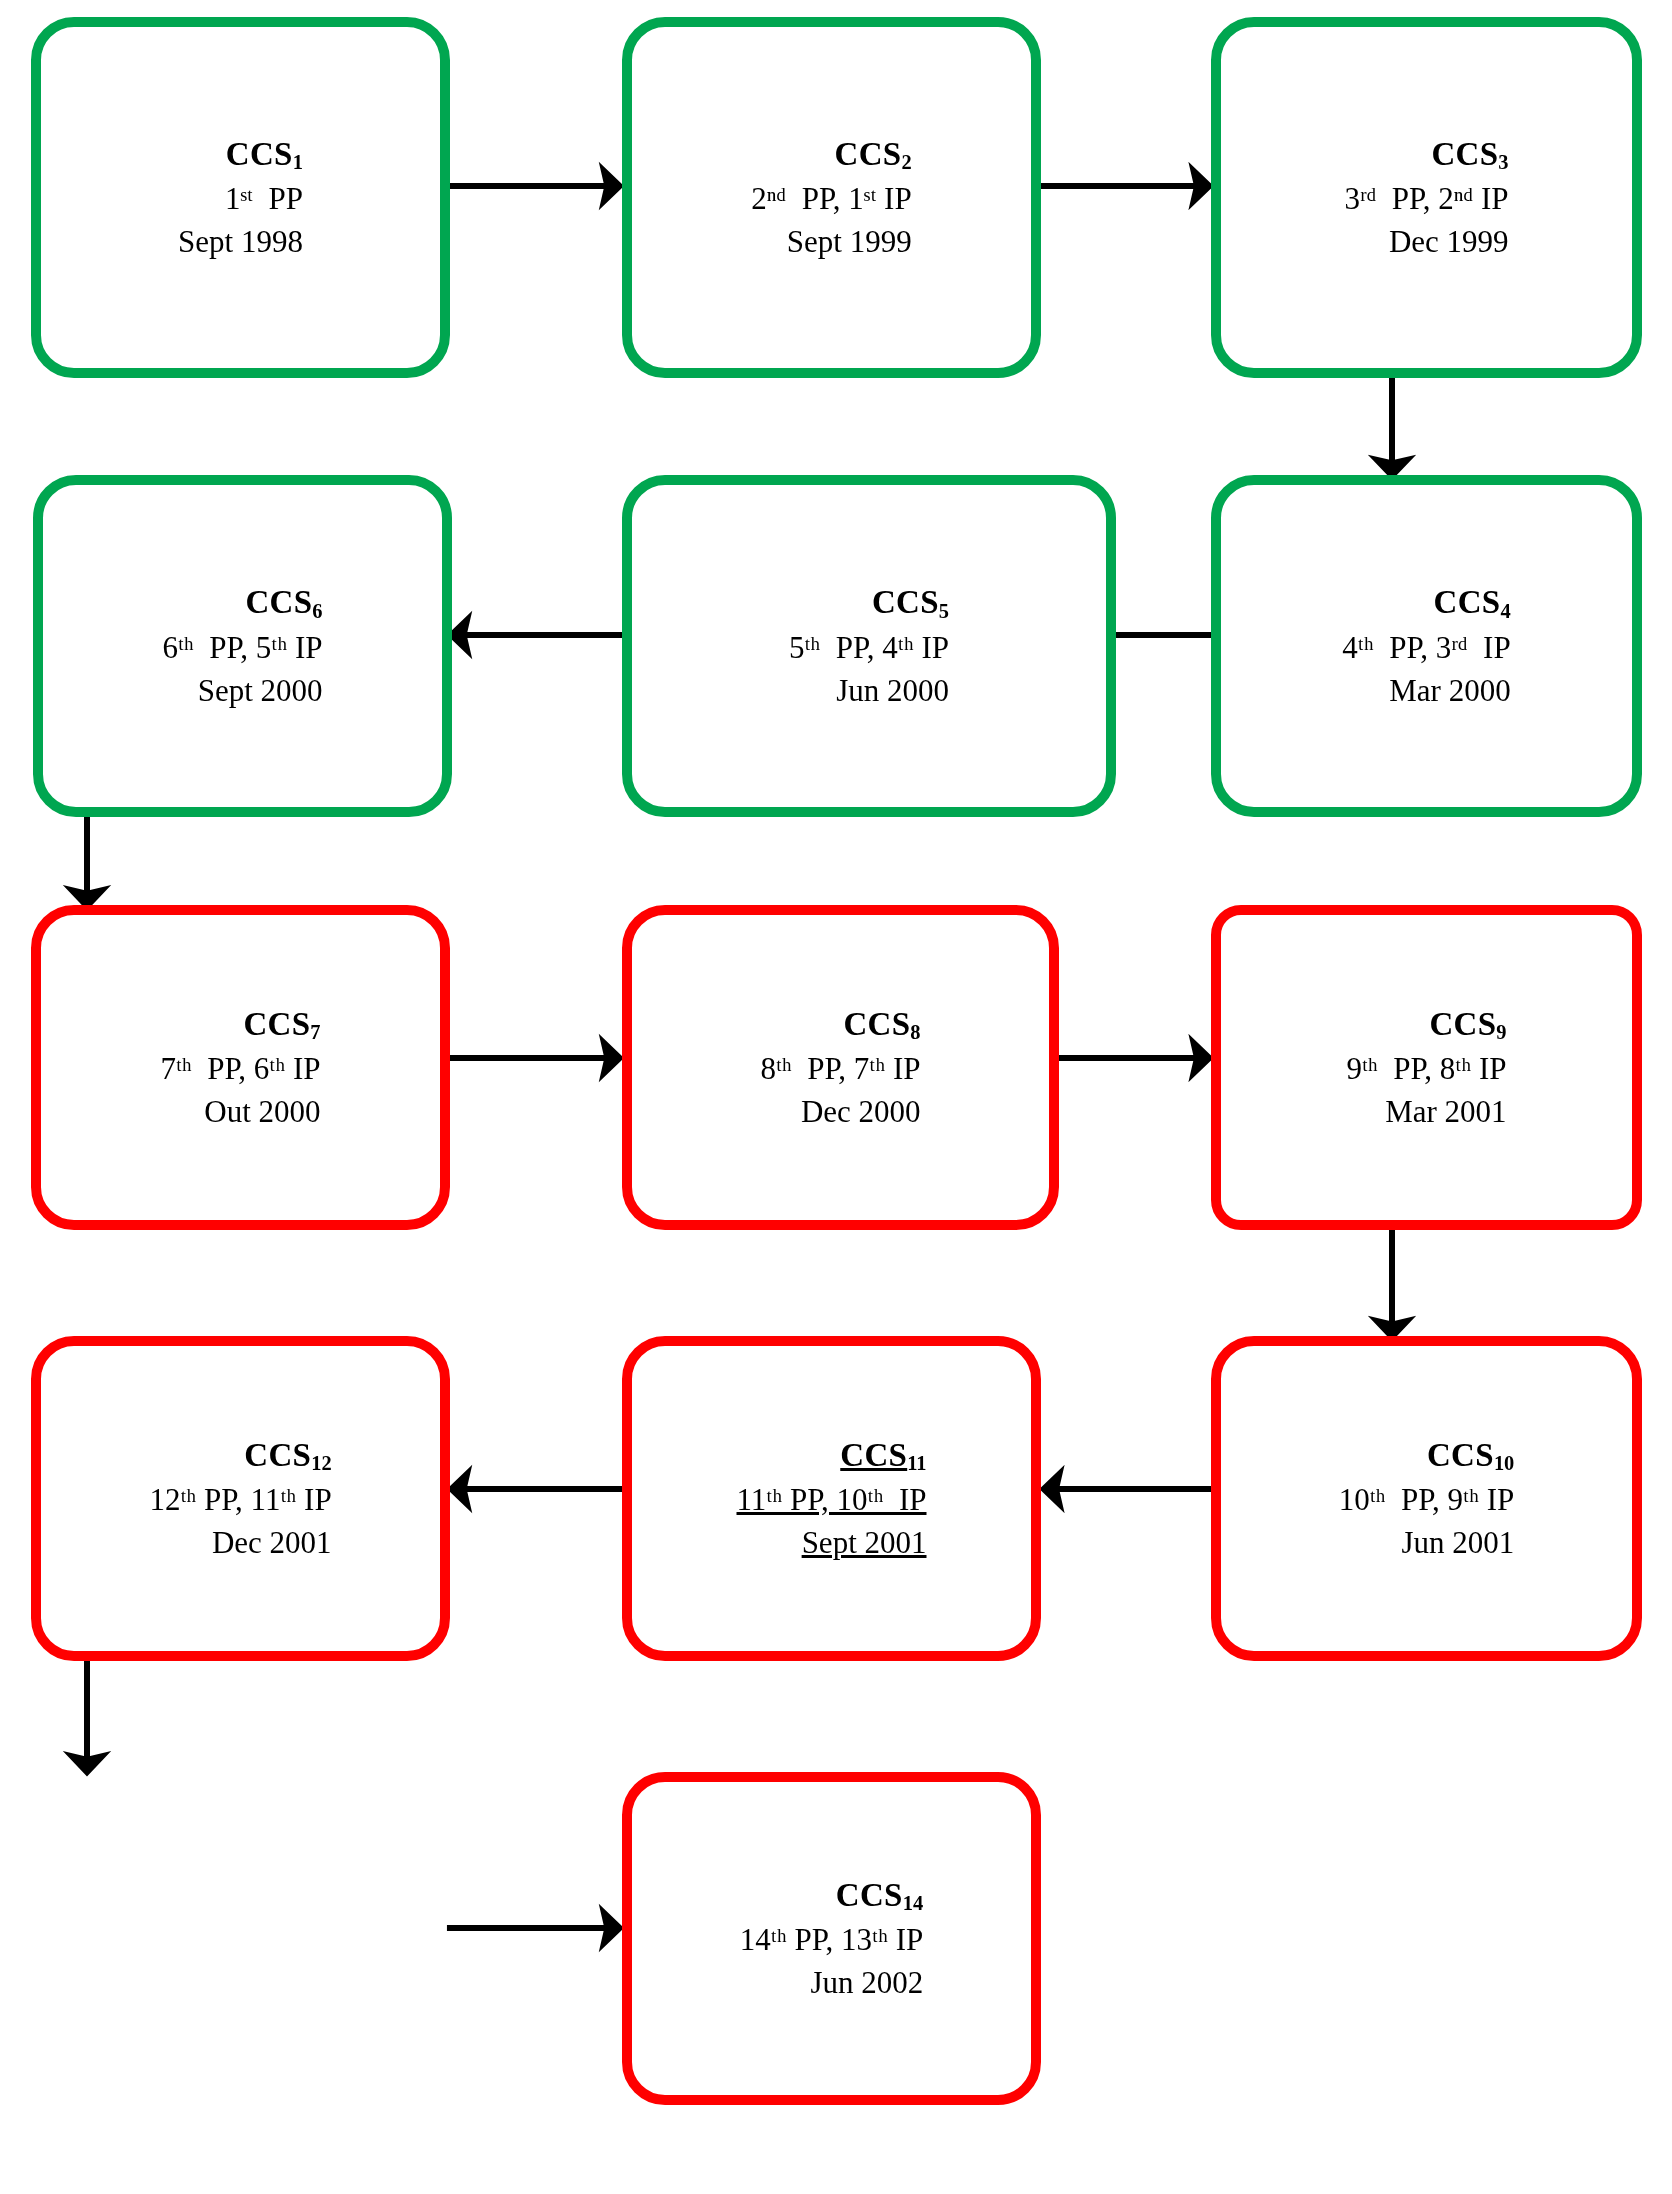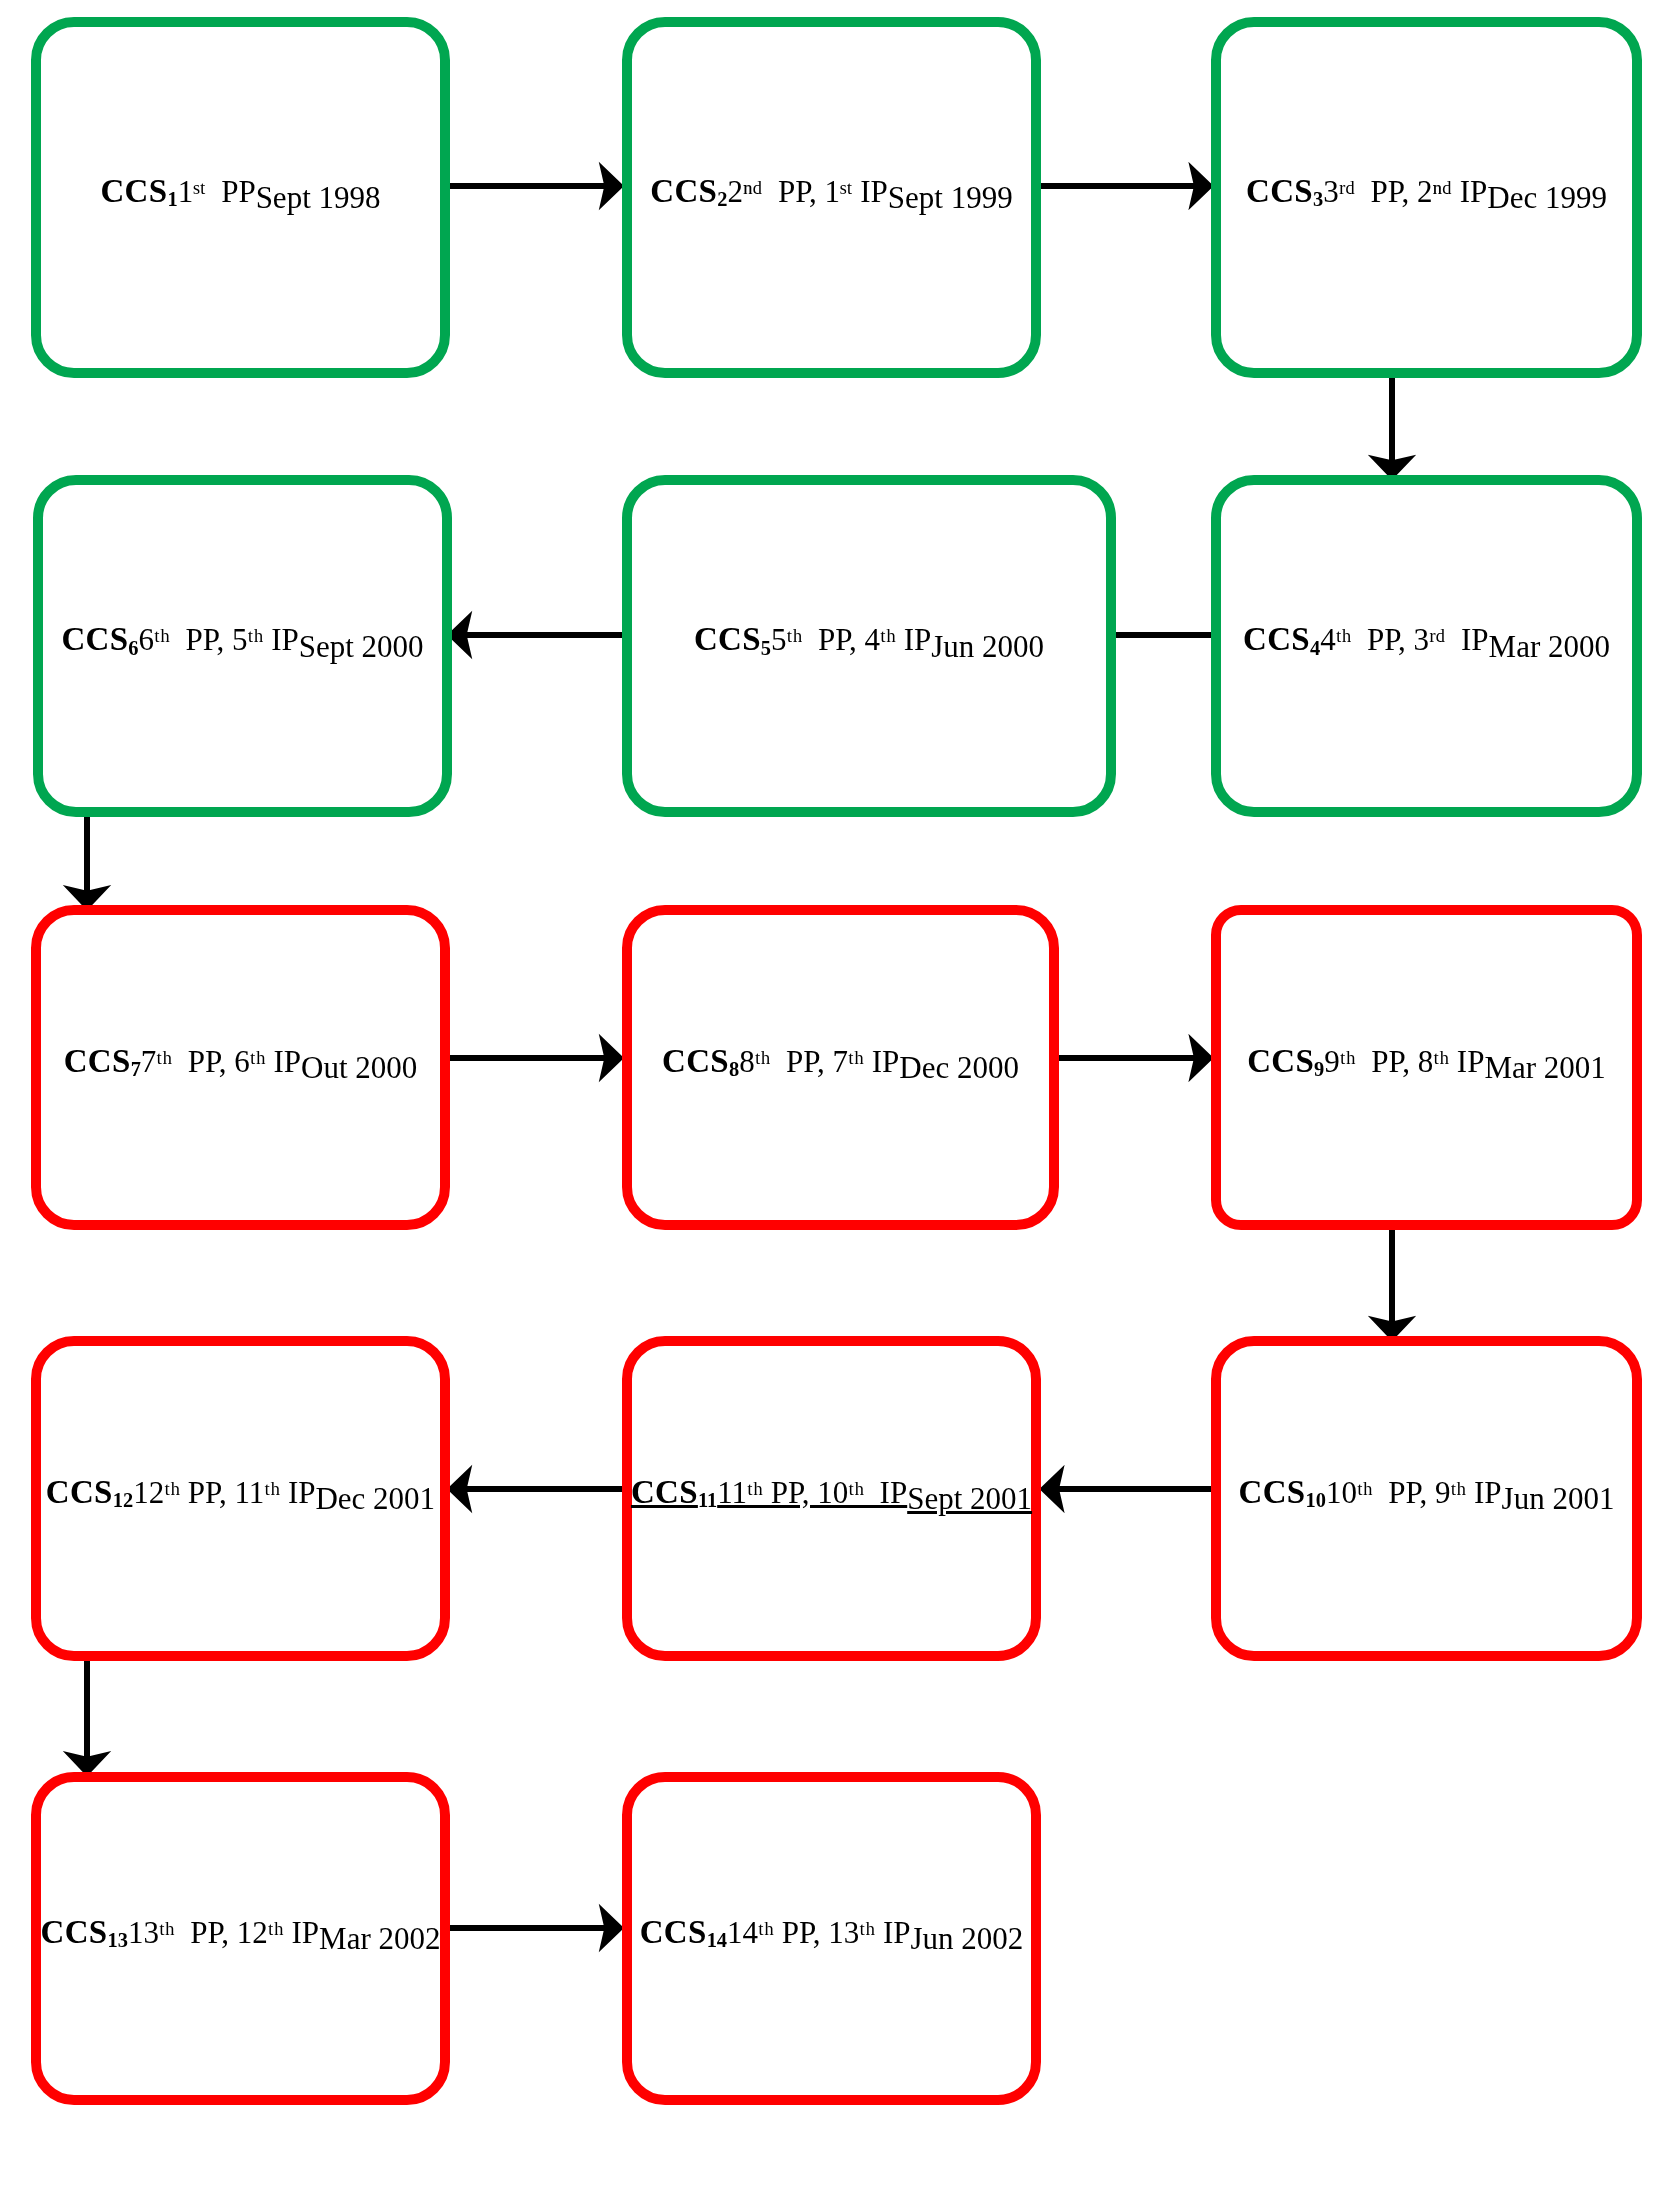--- a/index.html
+++ b/index.html
@@ -17,21 +17,22 @@
     flex-direction:column;
     align-items:center;
     justify-content:center;
     z-index:3;
   }
   .node.green{border-color:#00A650;}
   .node.red{border-color:#FF0000;}
 
   .node .lines{
     display:flex;
-    align-items:center;
+    flex-direction:column;
+    align-items:flex-end;
     justify-content:center;
     line-height:1.0;
   }
   .node .ttl{
     font-weight:bold;
     font-size:33px;
     letter-spacing:0.3px;
     white-space:nowrap;
     margin-bottom:12.2px;
   }
@@ -137,27 +138,20 @@
         <div class="date">Sept 2001</div>
       </div>
     </div>
     <div class="node red" style="left: 31px; top: 1336px; width: 419px; height: 325px;">
       <div class="lines">
         <div class="ttl"><span>CCS</span><sub>12</sub></div>
         <div class="sub">12ᵗʰ PP, 11ᵗʰ IP</div>
         <div class="date">Dec 2001</div>
       </div>
     </div>
-    <div class="node red" style="left: 31px; top: 1772px; width: 419px; height: 333px;">
-      <div class="lines">
-        <div class="ttl"><span>CCS</span><sub>13</sub></div>
-        <div class="sub">13ᵗʰ  PP, 12ᵗʰ IP</div>
-        <div class="date">Mar 2002</div>
-      </div>
-    </div>
     <div class="node red" style="left: 622px; top: 1772px; width: 419px; height: 333px;">
       <div class="lines">
         <div class="ttl"><span>CCS</span><sub>14</sub></div>
         <div class="sub">14ᵗʰ PP, 13ᵗʰ IP</div>
         <div class="date">Jun 2002</div>
       </div>
     </div>
     <div class="arrow" style="left: 424px; top: 164px; width: 223px; height: 44px;">
       <svg width="223" height="44" viewBox="0 0 402 80">
         <line x1="40" y1="40" x2="327.5" y2="40" stroke="#000000" stroke-width="11"></line>

